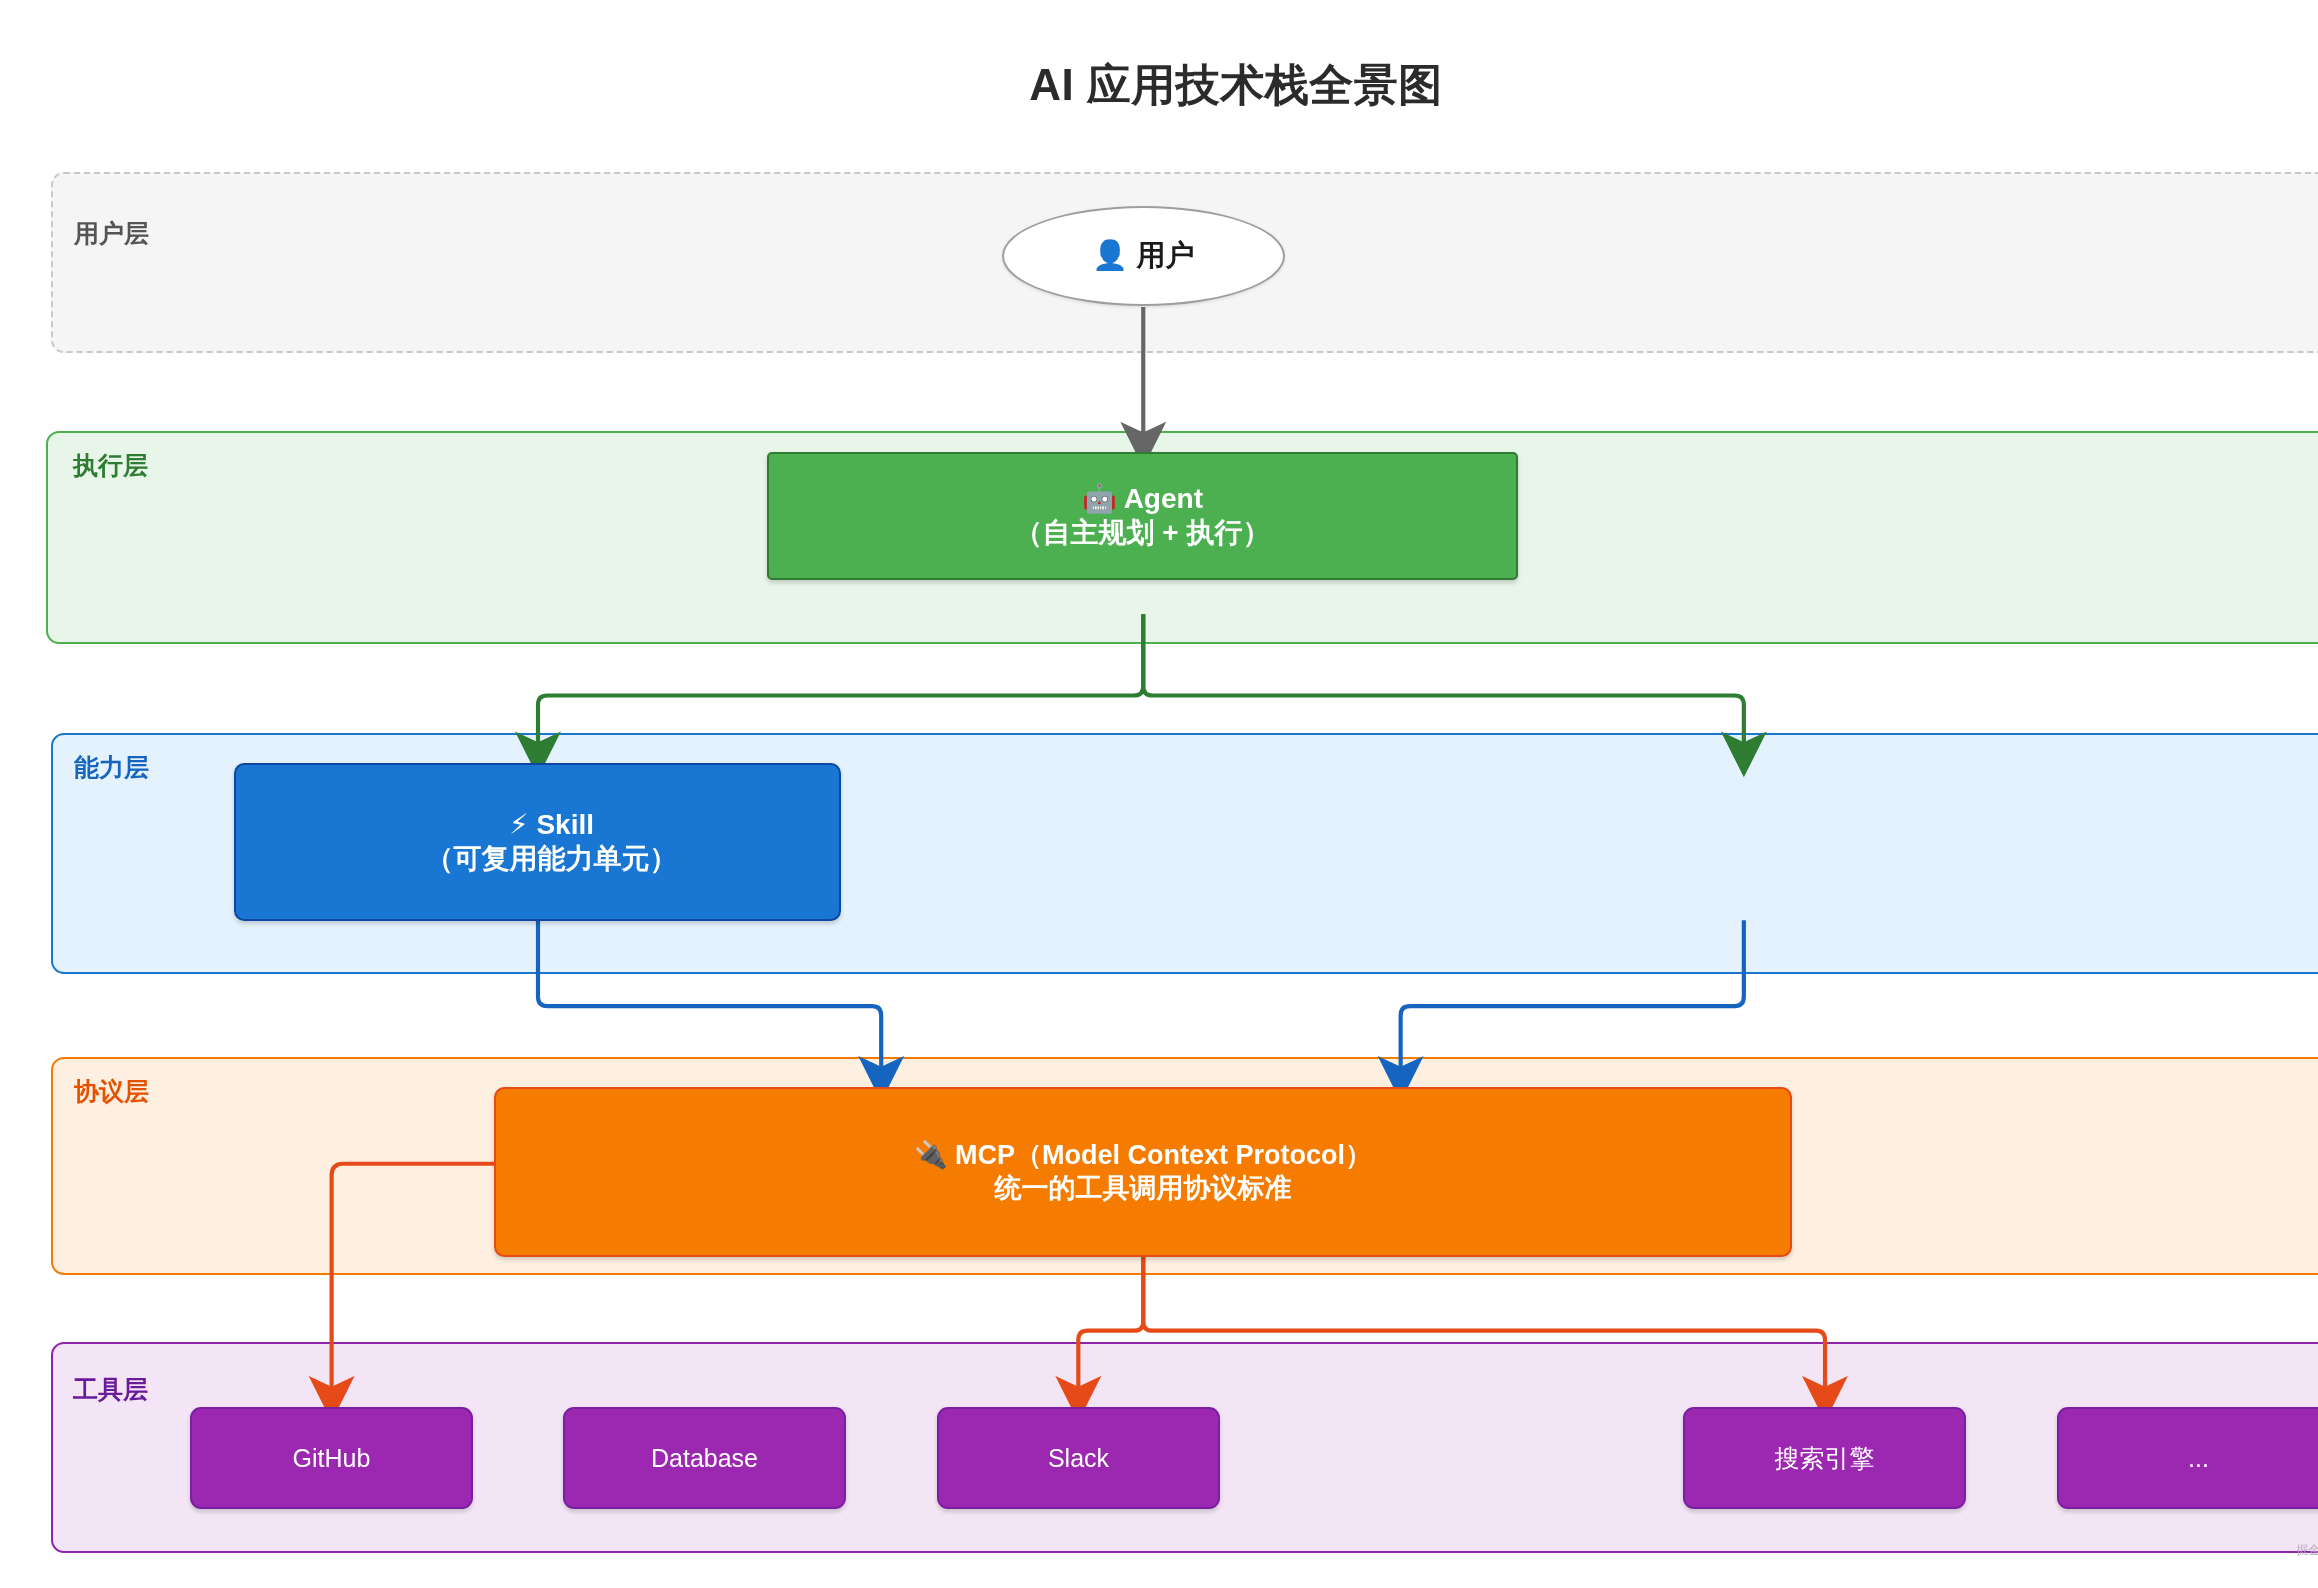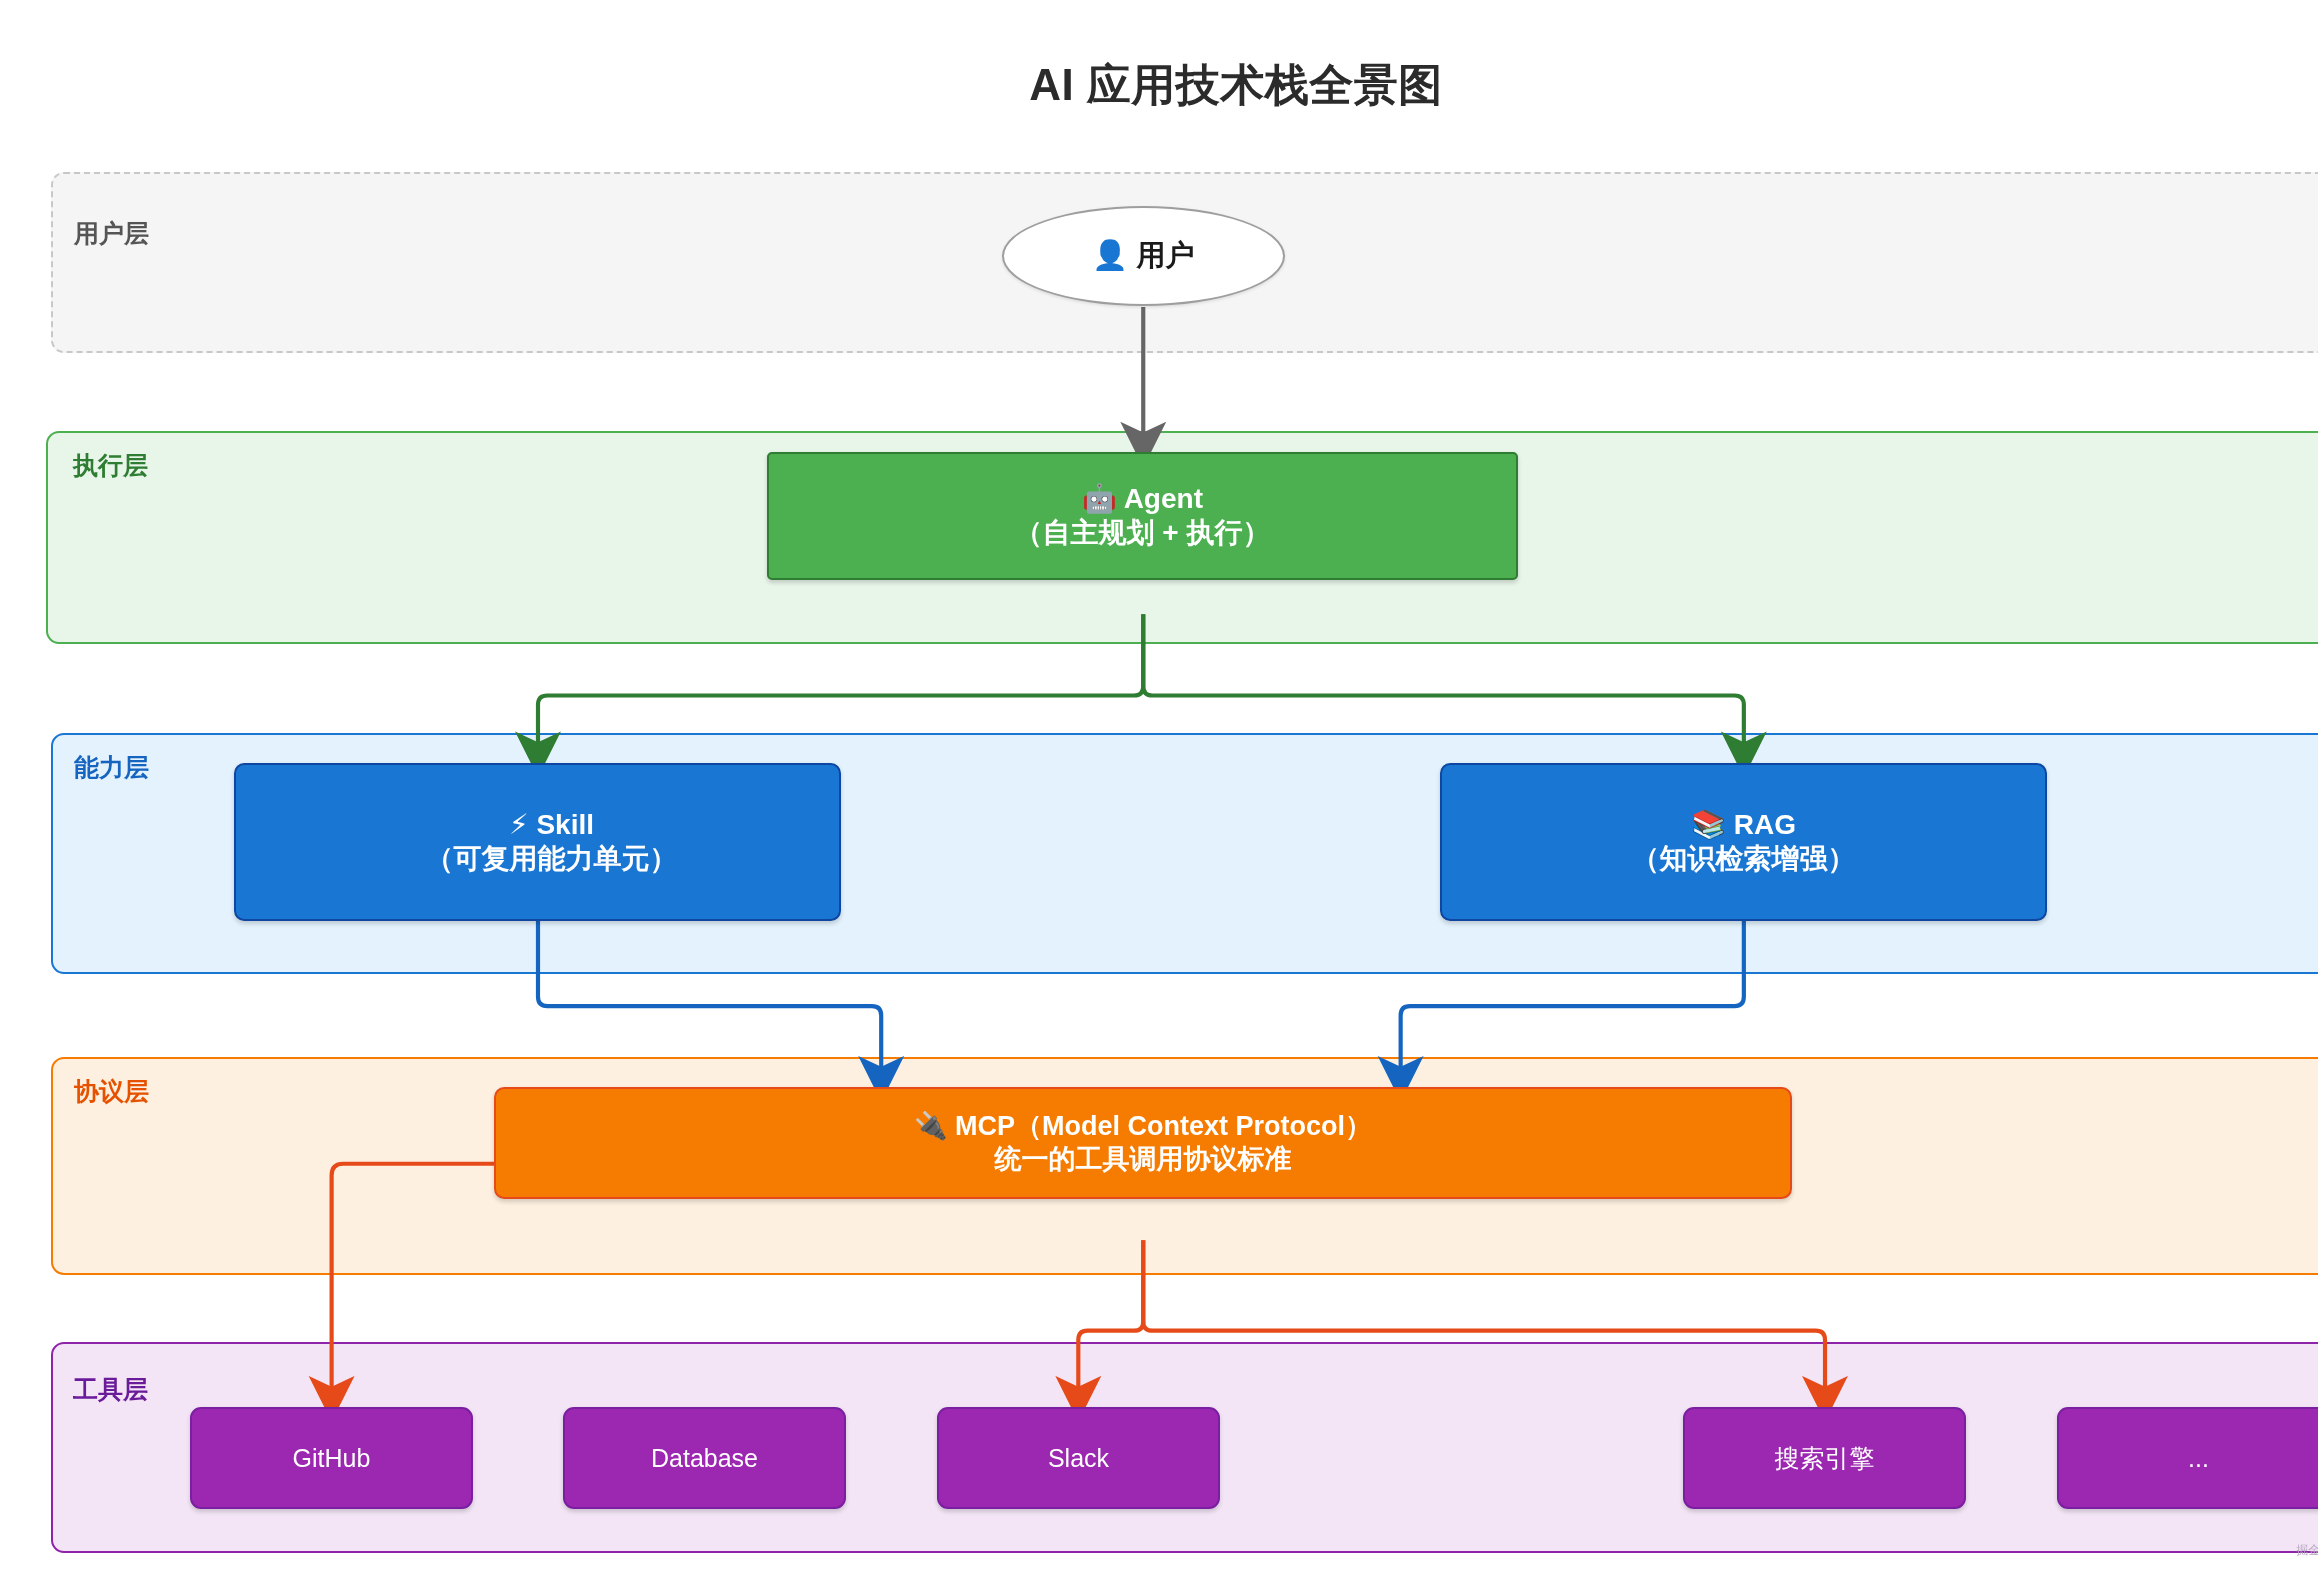--- a/index.html
+++ b/index.html
@@ -69,21 +69,21 @@
     padding-left:28px;
   }
   .node-rag{
     left:1440px;top:763px;width:607px;height:158px;border-radius:10.2px;
     background:#1976d2;border:2.3px solid #0d47a1;
     font-size:28px;font-weight:bold;
     box-shadow:0 2.8px 4.6px rgba(0,0,0,.16);
   }
 
   .node-mcp{
-    left:494px;top:1087px;width:1298px;height:112px;border-radius:10.2px;
+    left:494px;top:1087px;width:1298px;height:170px;border-radius:10.2px;
     background:#f57c00;border:2.3px solid #e64a19;
     font-size:27px;font-weight:bold;
     box-shadow:0 2.8px 4.6px rgba(0,0,0,.16);
   }
 
   .tool{
     position:absolute;top:1407px;width:283px;height:102px;border-radius:11px;
     box-sizing:border-box;background:#9c27b0;border:2.3px solid #7b1fa2;
     display:flex;align-items:center;justify-content:center;
     color:#ffffff;font-size:25px;
@@ -173,27 +173,20 @@
   </div>
 
   <div class="node node-skill">
     <div>
       <span class="emoji">⚡</span>
       <span>Skill</span>
     </div>
     <div>（可复用能力单元）</div>
   </div>
 
-  <div class="node node-rag">
-    <div>
-      <span class="emoji">📚</span>
-      <span>RAG</span>
-    </div>
-    <div>（知识检索增强）</div>
-  </div>
 
   <div class="node node-mcp">
     <div>
       <span class="emoji">🔌</span>
       <span>MCP（Model Context Protocol）</span>
     </div>
     <div>统一的工具调用协议标准</div>
   </div>
 
   <div class="tool t0">

